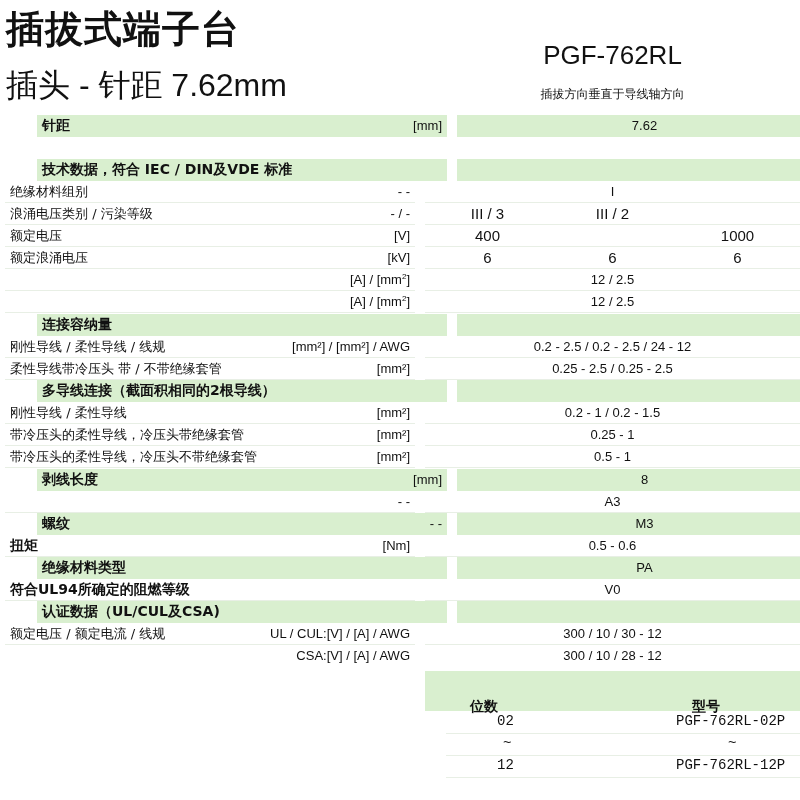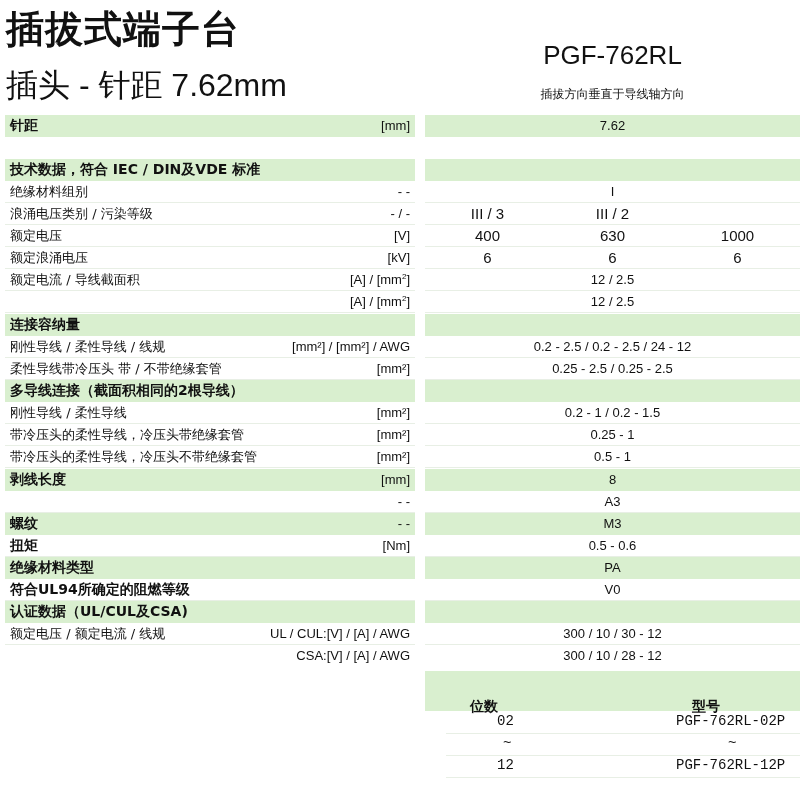--- a/index.html
+++ b/index.html
@@ -5,21 +5,21 @@
   html, body { margin:0; padding:0; }
   body { width:800px; height:800px; background:#ffffff; position:relative; overflow:hidden;
          font-family:"DejaVu Sans","Liberation Sans",sans-serif; color:#111; }
   .title { position:absolute; left:6px; top:4px; font-size:38px; font-weight:bold; letter-spacing:1px; }
   .subtitle { position:absolute; left:6px; top:64px; font-size:32px; font-family:"Liberation Sans",sans-serif; }
   .model { position:absolute; left:425px; width:375px; top:40px; text-align:center; font-size:26px; font-family:"Liberation Sans",sans-serif; font-weight:normal; }
   .desc { position:absolute; left:425px; width:375px; top:86px; text-align:center; font-size:12px; }
   .row { position:absolute; height:22px; box-sizing:border-box; border-bottom:1px solid #e8efe5; font-size:13px; line-height:21px; }
   .l { left:5px; width:410px; }
   .r { left:425px; width:375px; }
-  .g { background:#d9efcf; border-bottom:none; }
+  .g { background:#d9efcf; border-bottom:none;margin-left:32px; }
   .l .lab { position:absolute; left:5px; top:0; white-space:nowrap; }
   .l .unit { position:absolute; right:5px; top:0; white-space:nowrap; font-family:"Liberation Sans",sans-serif; }
   .bold { font-weight:bold; font-size:14px; }
   .r .c { position:absolute; left:0; right:0; text-align:center; font-family:"Liberation Sans",sans-serif; font-size:13px; }
   .r .c3 { position:absolute; width:125px; text-align:center; font-family:"Liberation Sans",sans-serif; font-size:15px; }
   sup { font-size:8px; line-height:0; }
   .tbl-h { position:absolute; left:425px; width:375px; top:671px; height:40px; background:#d9efcf; font-weight:bold; font-size:14px; }
   .tbl-h span { position:absolute; top:11px;margin-top:16px; }
   .tr { position:absolute; left:446px; width:375px; height:22px; border-bottom:1px solid #e8efe5; font-family:Liberation Mono, monospace; font-size:14px; line-height:21px; }
   .tr span { position:absolute; top:0; }
@@ -61,36 +61,34 @@
   <span class="c3" style="left:0">III / 3</span>
   <span class="c3" style="left:125px">III / 2</span>
 </div>
 
 <div class="row l" style="top:225px">
   <span class="lab">额定电压</span>
   <span class="unit">[V]</span>
 </div>
 <div class="row r" style="top:225px">
   <span class="c3" style="left:0">400</span>
-  <span class="c3" style="left:125px">630</span>
   <span class="c3" style="left:250px">1000</span>
 </div>
 
 <div class="row l" style="top:247px">
   <span class="lab">额定浪涌电压</span>
   <span class="unit">[kV]</span>
 </div>
 <div class="row r" style="top:247px">
   <span class="c3" style="left:0">6</span>
   <span class="c3" style="left:125px">6</span>
   <span class="c3" style="left:250px">6</span>
 </div>
 
 <div class="row l" style="top:269px">
-  <span class="lab">额定电流 / 导线截面积</span>
   <span class="unit"><span>[A] / [mm</span><sup>2</sup><span>]</span></span>
 </div>
 <div class="row r" style="top:269px">
   <span class="c">12 / 2.5</span>
 </div>
 
 <div class="row l" style="top:291px">
   <span class="unit"><span>[A] / [mm</span><sup>2</sup><span>]</span></span>
 </div>
 <div class="row r" style="top:291px">

